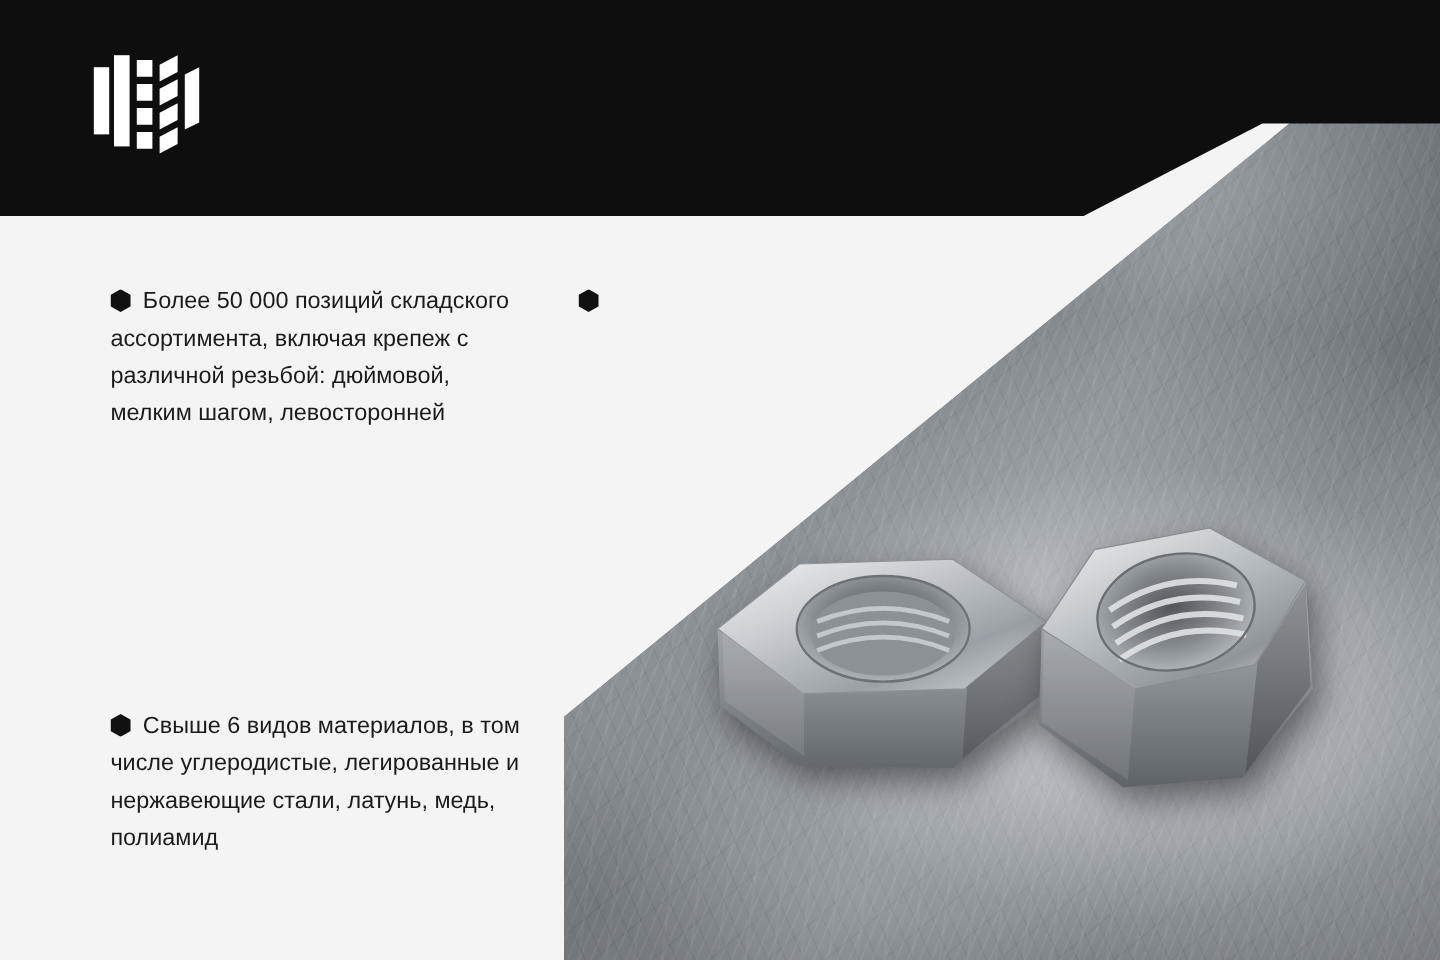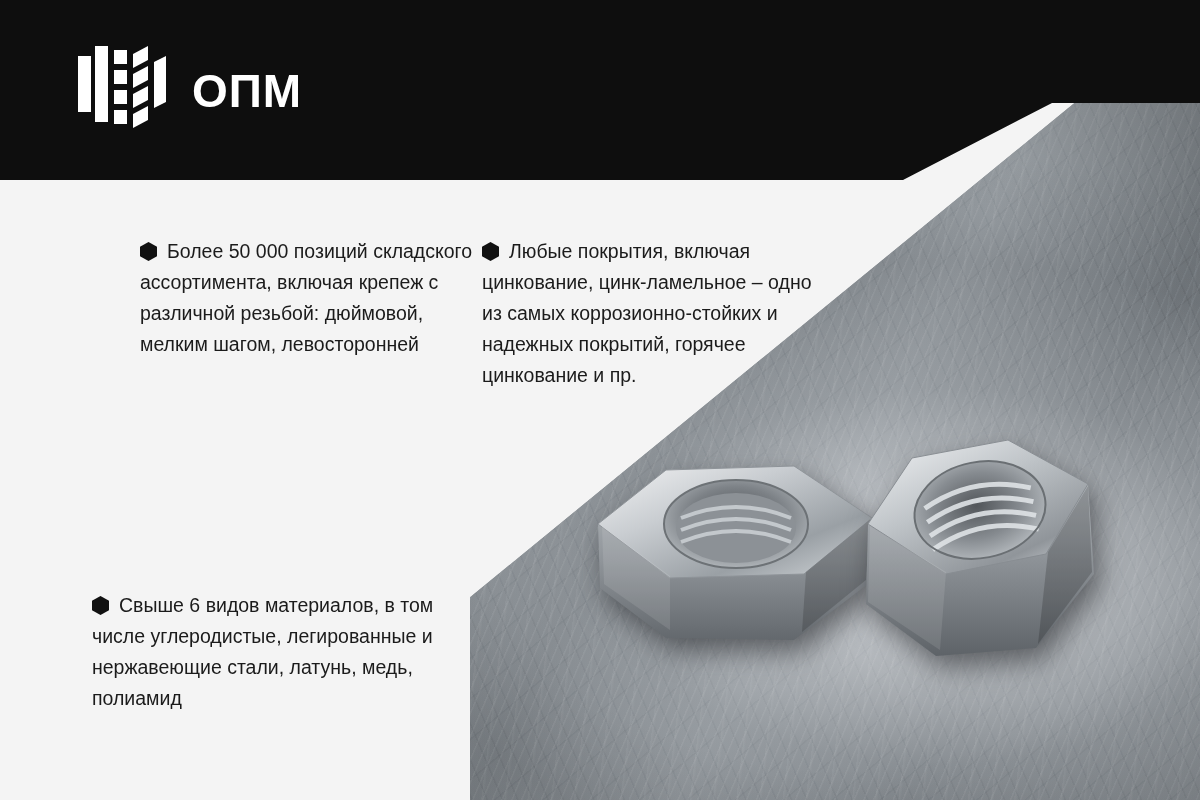--- a/index.html
+++ b/index.html
@@ -101,21 +101,21 @@
   .feature p { margin: 0; }
   .hexbullet {
     display: inline-block;
     width: 17px; height: 19px;
     background: #111111;
     clip-path: polygon(50% 0%, 100% 25%, 100% 75%, 50% 100%, 0% 75%, 0% 25%);
     vertical-align: -3px;
     margin-right: 10px;
   }
 
-  .f-left-1  { left: 92px;  top: 236px; width: 340px; margin-left: 48px; }
+  .f-left-1  { left: 92px;  top: 236px; width: 340px; }
   .f-left-2  { left: 92px;  top: 440px; width: 355px; }
   .f-left-3  { left: 92px;  top: 590px; width: 350px; }
   .f-right-1 { left: 482px; top: 236px; width: 345px; }
 </style>
 </head>
 <body>
 
 <div class="page">
 
   <div class="photo"></div>
@@ -213,33 +213,32 @@
         </g>
         <g>
           <polygon points="55,12 70,4 70,18 55,26"></polygon>
           <polygon points="55,32 70,24 70,38 55,46"></polygon>
           <polygon points="55,52 70,44 70,58 55,66"></polygon>
           <polygon points="55,72 70,64 70,78 55,86"></polygon>
         </g>
         <polygon points="76,20 88,14 88,60 76,66"></polygon>
       </g>
     </svg>
-    <div class="logo-text">ОПМ</div>
   </div>
 
   <div class="features">
 
     <div class="feature f-left-1">
       <p><span class="hexbullet"></span><span>Более 50 000 позиций складского ассортимента, включая крепеж с различной резьбой: дюймовой, мелким шагом, левосторонней</span></p>
     </div>
 
 
     <div class="feature f-left-3">
       <p><span class="hexbullet"></span><span>Свыше 6 видов материалов, в том числе углеродистые, легированные и нержавеющие стали, латунь, медь, полиамид</span></p>
     </div>
 
     <div class="feature f-right-1">
-      <p><span class="hexbullet"></span><span>Любые покрытия, включая цинкование, цинк-ламельное – одно из самых коррозионно-стойких и надежных покрытий, горячее цинкование и пр.</span></p>
+      <p><span class="hexbullet"></span></p>
     </div>
 
   </div>
 
 </div>
 
 </body></html>

